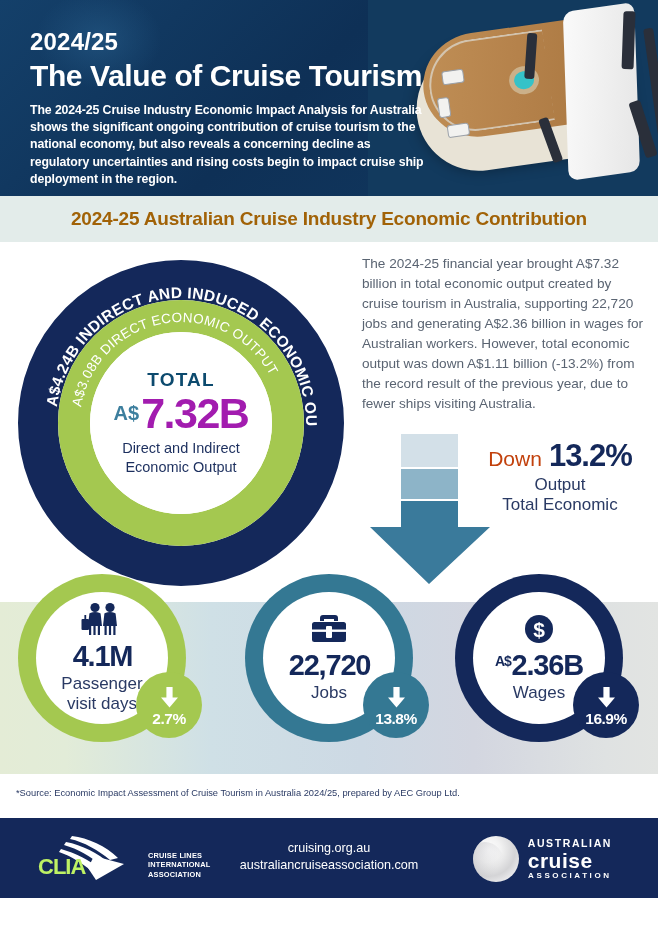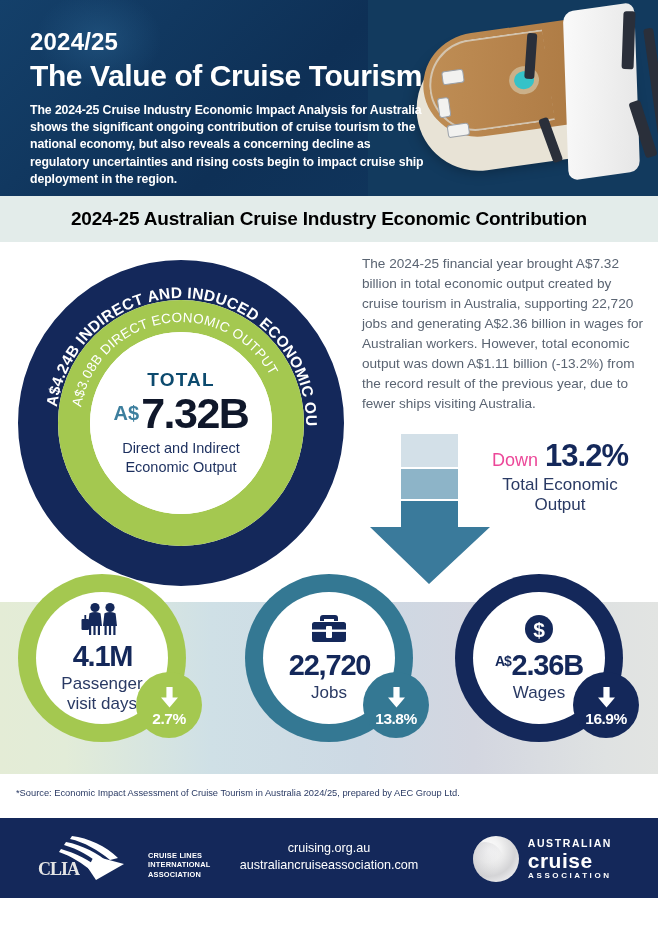--- a/index.html
+++ b/index.html
@@ -114,21 +114,21 @@
     letter-spacing:-.1px;
   }
 
   
   .sub-banner {
     width:658px; height:46px;
     background:#e3ecea;
     display:flex; align-items:center; justify-content:center;
   }
   .sub-banner-text {
-    color:#000000;
+    color:#a16207;
     font-size:19px;
     font-weight:bold;
     letter-spacing:-.2px;
   }
 
   
   .main {
     position:relative;
     width:658px; height:360px;
     background:#ffffff;
@@ -161,21 +161,21 @@
     justify-content:center;
     gap:2px;
     margin-bottom:4px;
   }
   .dc-cur {
     color:#3d7f9e;
     font-size:20px;
     font-weight:bold;
   }
   .dc-num {
-    color:#0f172a;
+    color:#a21caf;
     font-size:43px;
     font-weight:bold;
     letter-spacing:-1.5px;
     line-height:1;
   }
   .dc-sub {
     color:#1c2f5e;
     font-size:14.5px;
     line-height:1.28;
   }
@@ -199,22 +199,22 @@
   .down-text {
     position:absolute;
     left:104px; top:6px;
     width:176px;
     text-align:center;
   }
   .down-line1 {
     display:flex; align-items:baseline; justify-content:center; gap:7px;
   }
   .down-label {
-    color:#ec4899;
-    font-size:18px;
+    color:#c2410c;
+    font-size:21px;
   }
   .down-pct {
     color:#14285a;
     font-size:31px;
     font-weight:bold;
     letter-spacing:-1px;
   }
   .down-sub {
     color:#2a3a64;
     font-size:17px;
@@ -317,25 +317,25 @@
   }
   .clia-logo {
     position:absolute;
     left:38px; top:16px;
     display:flex;
     align-items:flex-end;
     gap:6px;
   }
   .clia-mark { position:relative; width:104px; height:48px; }
   .clia-word {
-    color:#e5e5e5;
-    font-size:18px;
+    color:#bef264;
+    font-size:22px;
     font-weight:bold;
     letter-spacing:-1px;
-    position:absolute; left:0; bottom:2px;font-family:Liberation Serif, serif;
+    position:absolute; left:0; bottom:2px;
   }
   .clia-sub {
     color:#ffffff;
     font-size:7.4px;
     font-weight:bold;
     line-height:1.28;
     letter-spacing:.2px;
     padding-bottom:3px;
     margin-top:16px;
   }
@@ -477,22 +477,22 @@
       <rect x="33" y="2" width="57" height="33" fill="#d3e0e8"></rect>
       <rect x="33" y="37" width="57" height="30" fill="#8db4c8"></rect>
       <path d="M 33,69 L 90,69 L 90,95 L 122,95 L 61,152 L 2,95 L 33,95 Z" fill="#3a7a9b"></path>
     </svg>
     <div class="down-text">
       <div class="down-line1">
         <span class="down-label">Down</span>
         <span class="down-pct">13.2%</span>
       </div>
       <div class="down-sub">
+        <div>Output</div>
         <div>Total Economic</div>
-        <div>Output</div>
       </div>
     </div>
   </div>
 </div>
 
 <div class="stats-band">
   <div class="stats-row">
 
     <div class="stat" style="left:18px; top:20px;">
       <div class="stat-ring" style="background:#a4c850;"></div>

